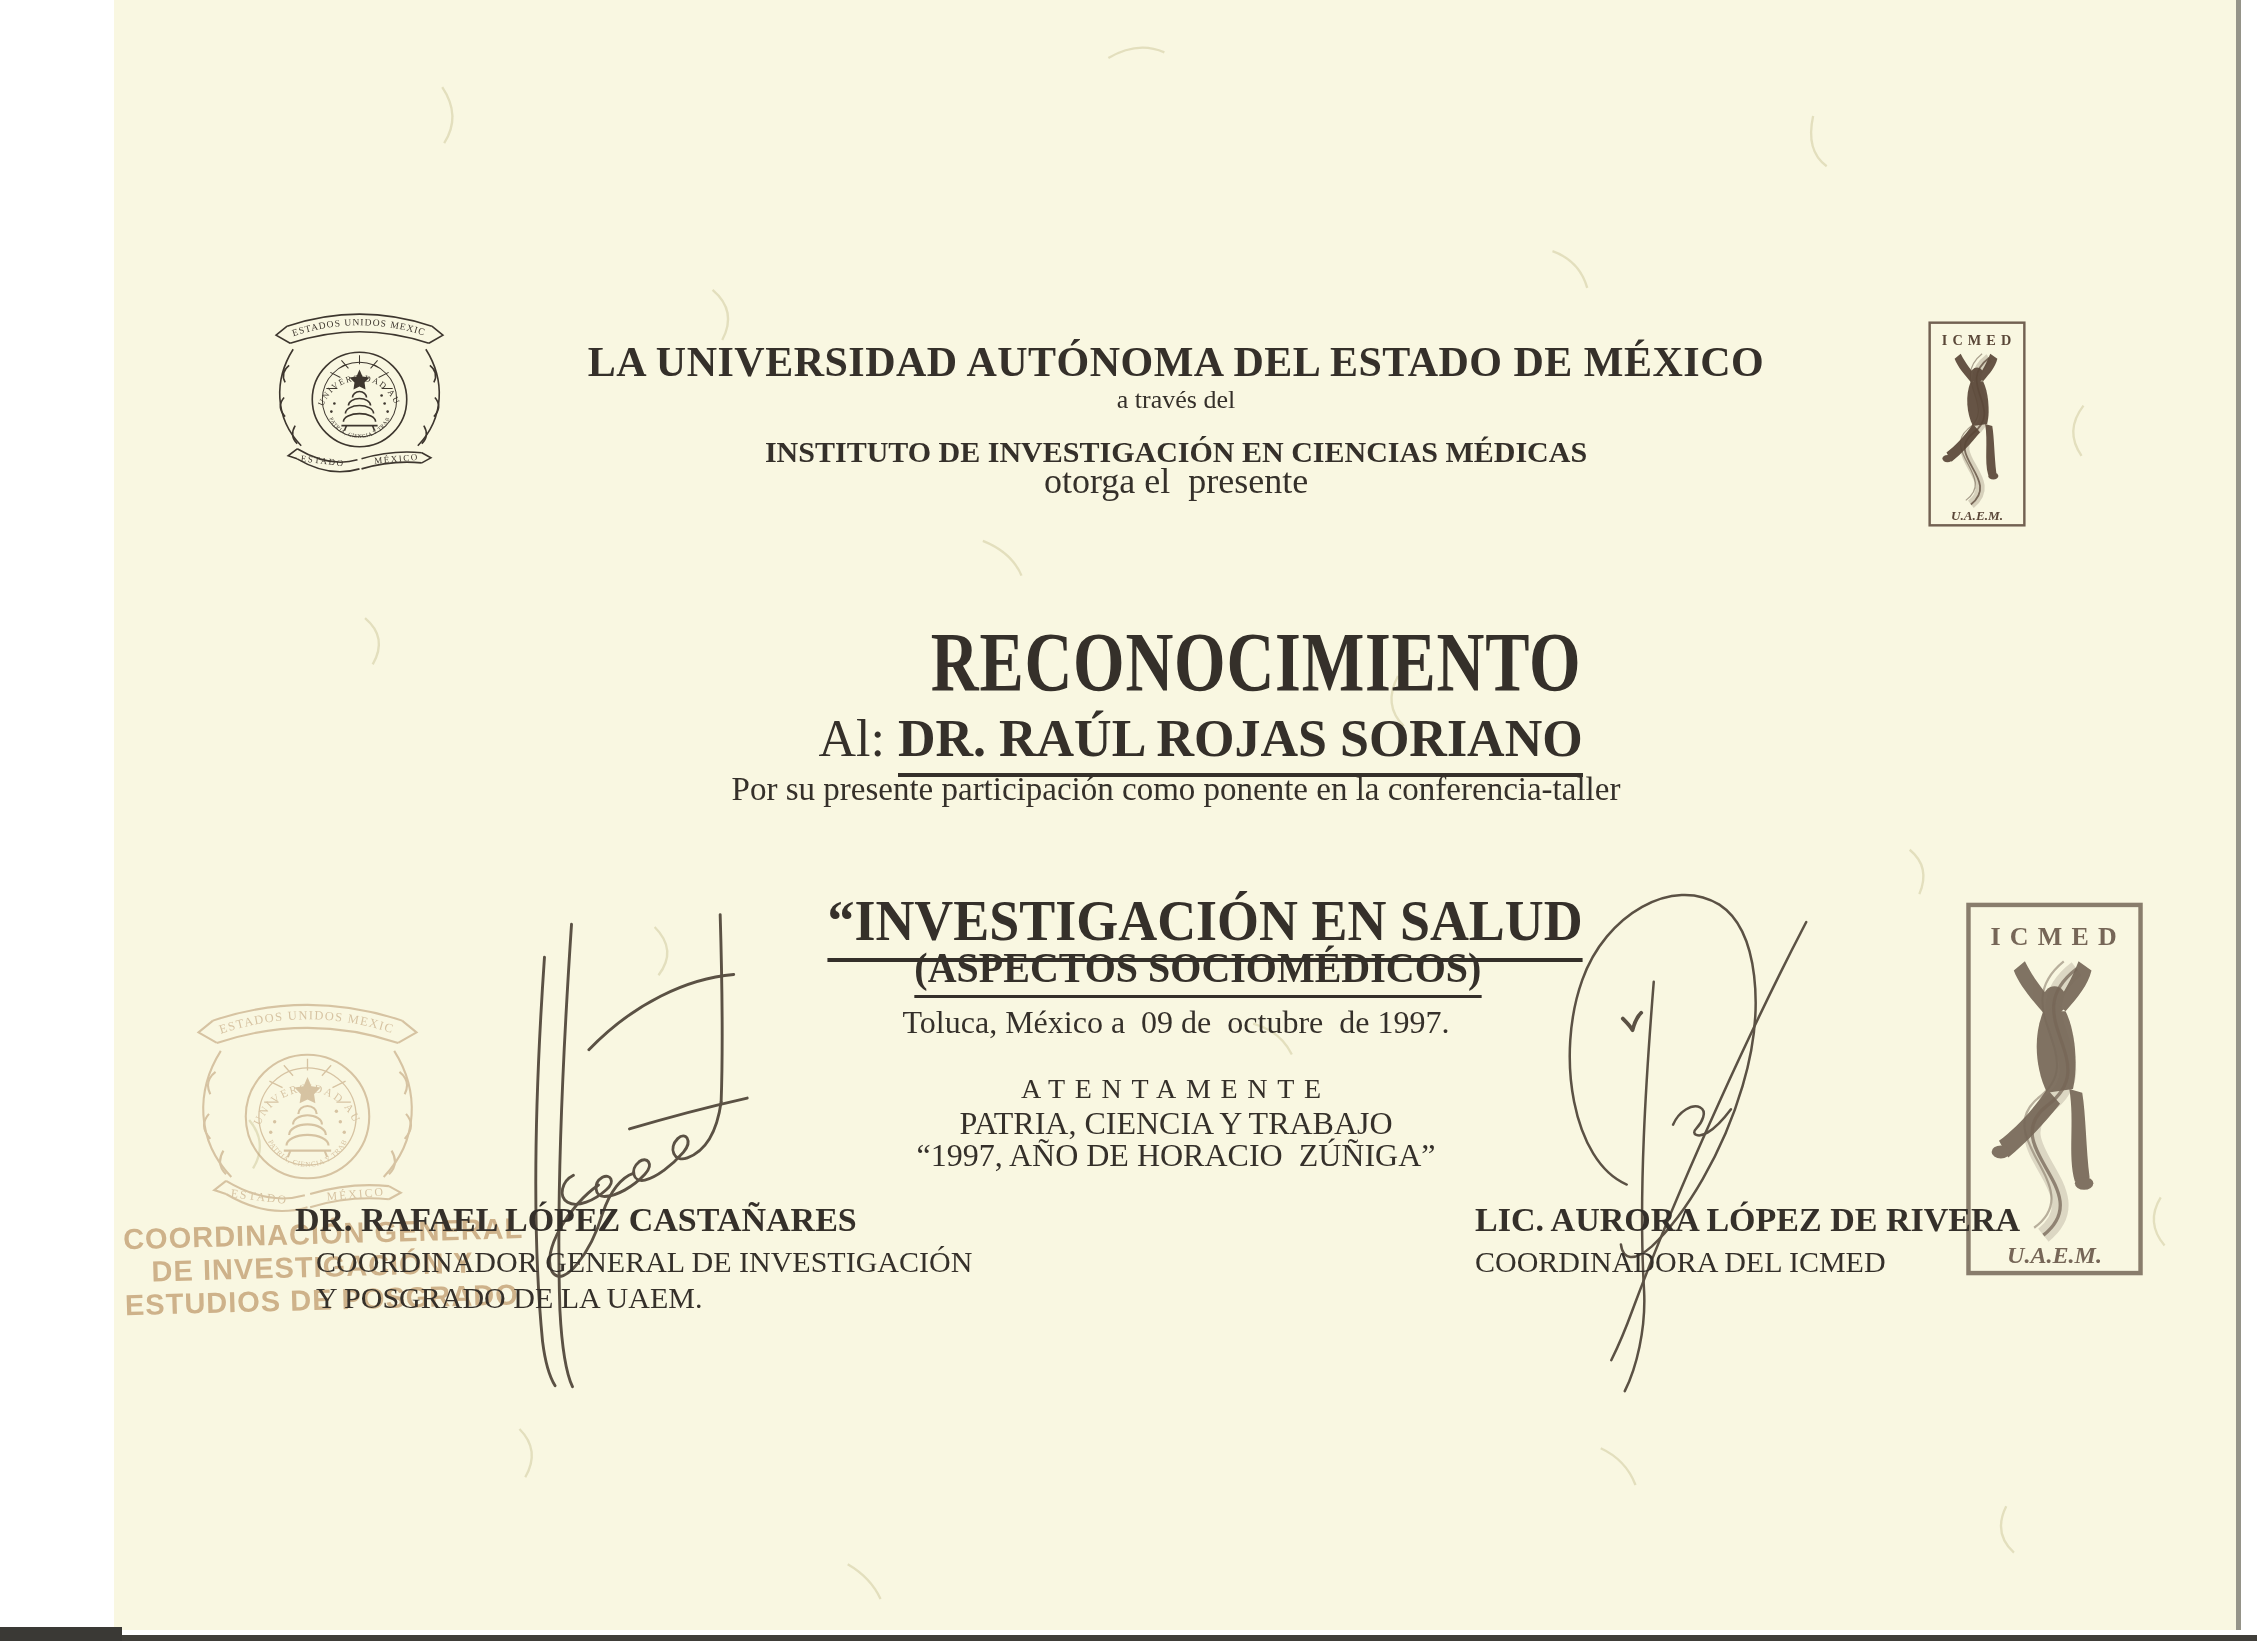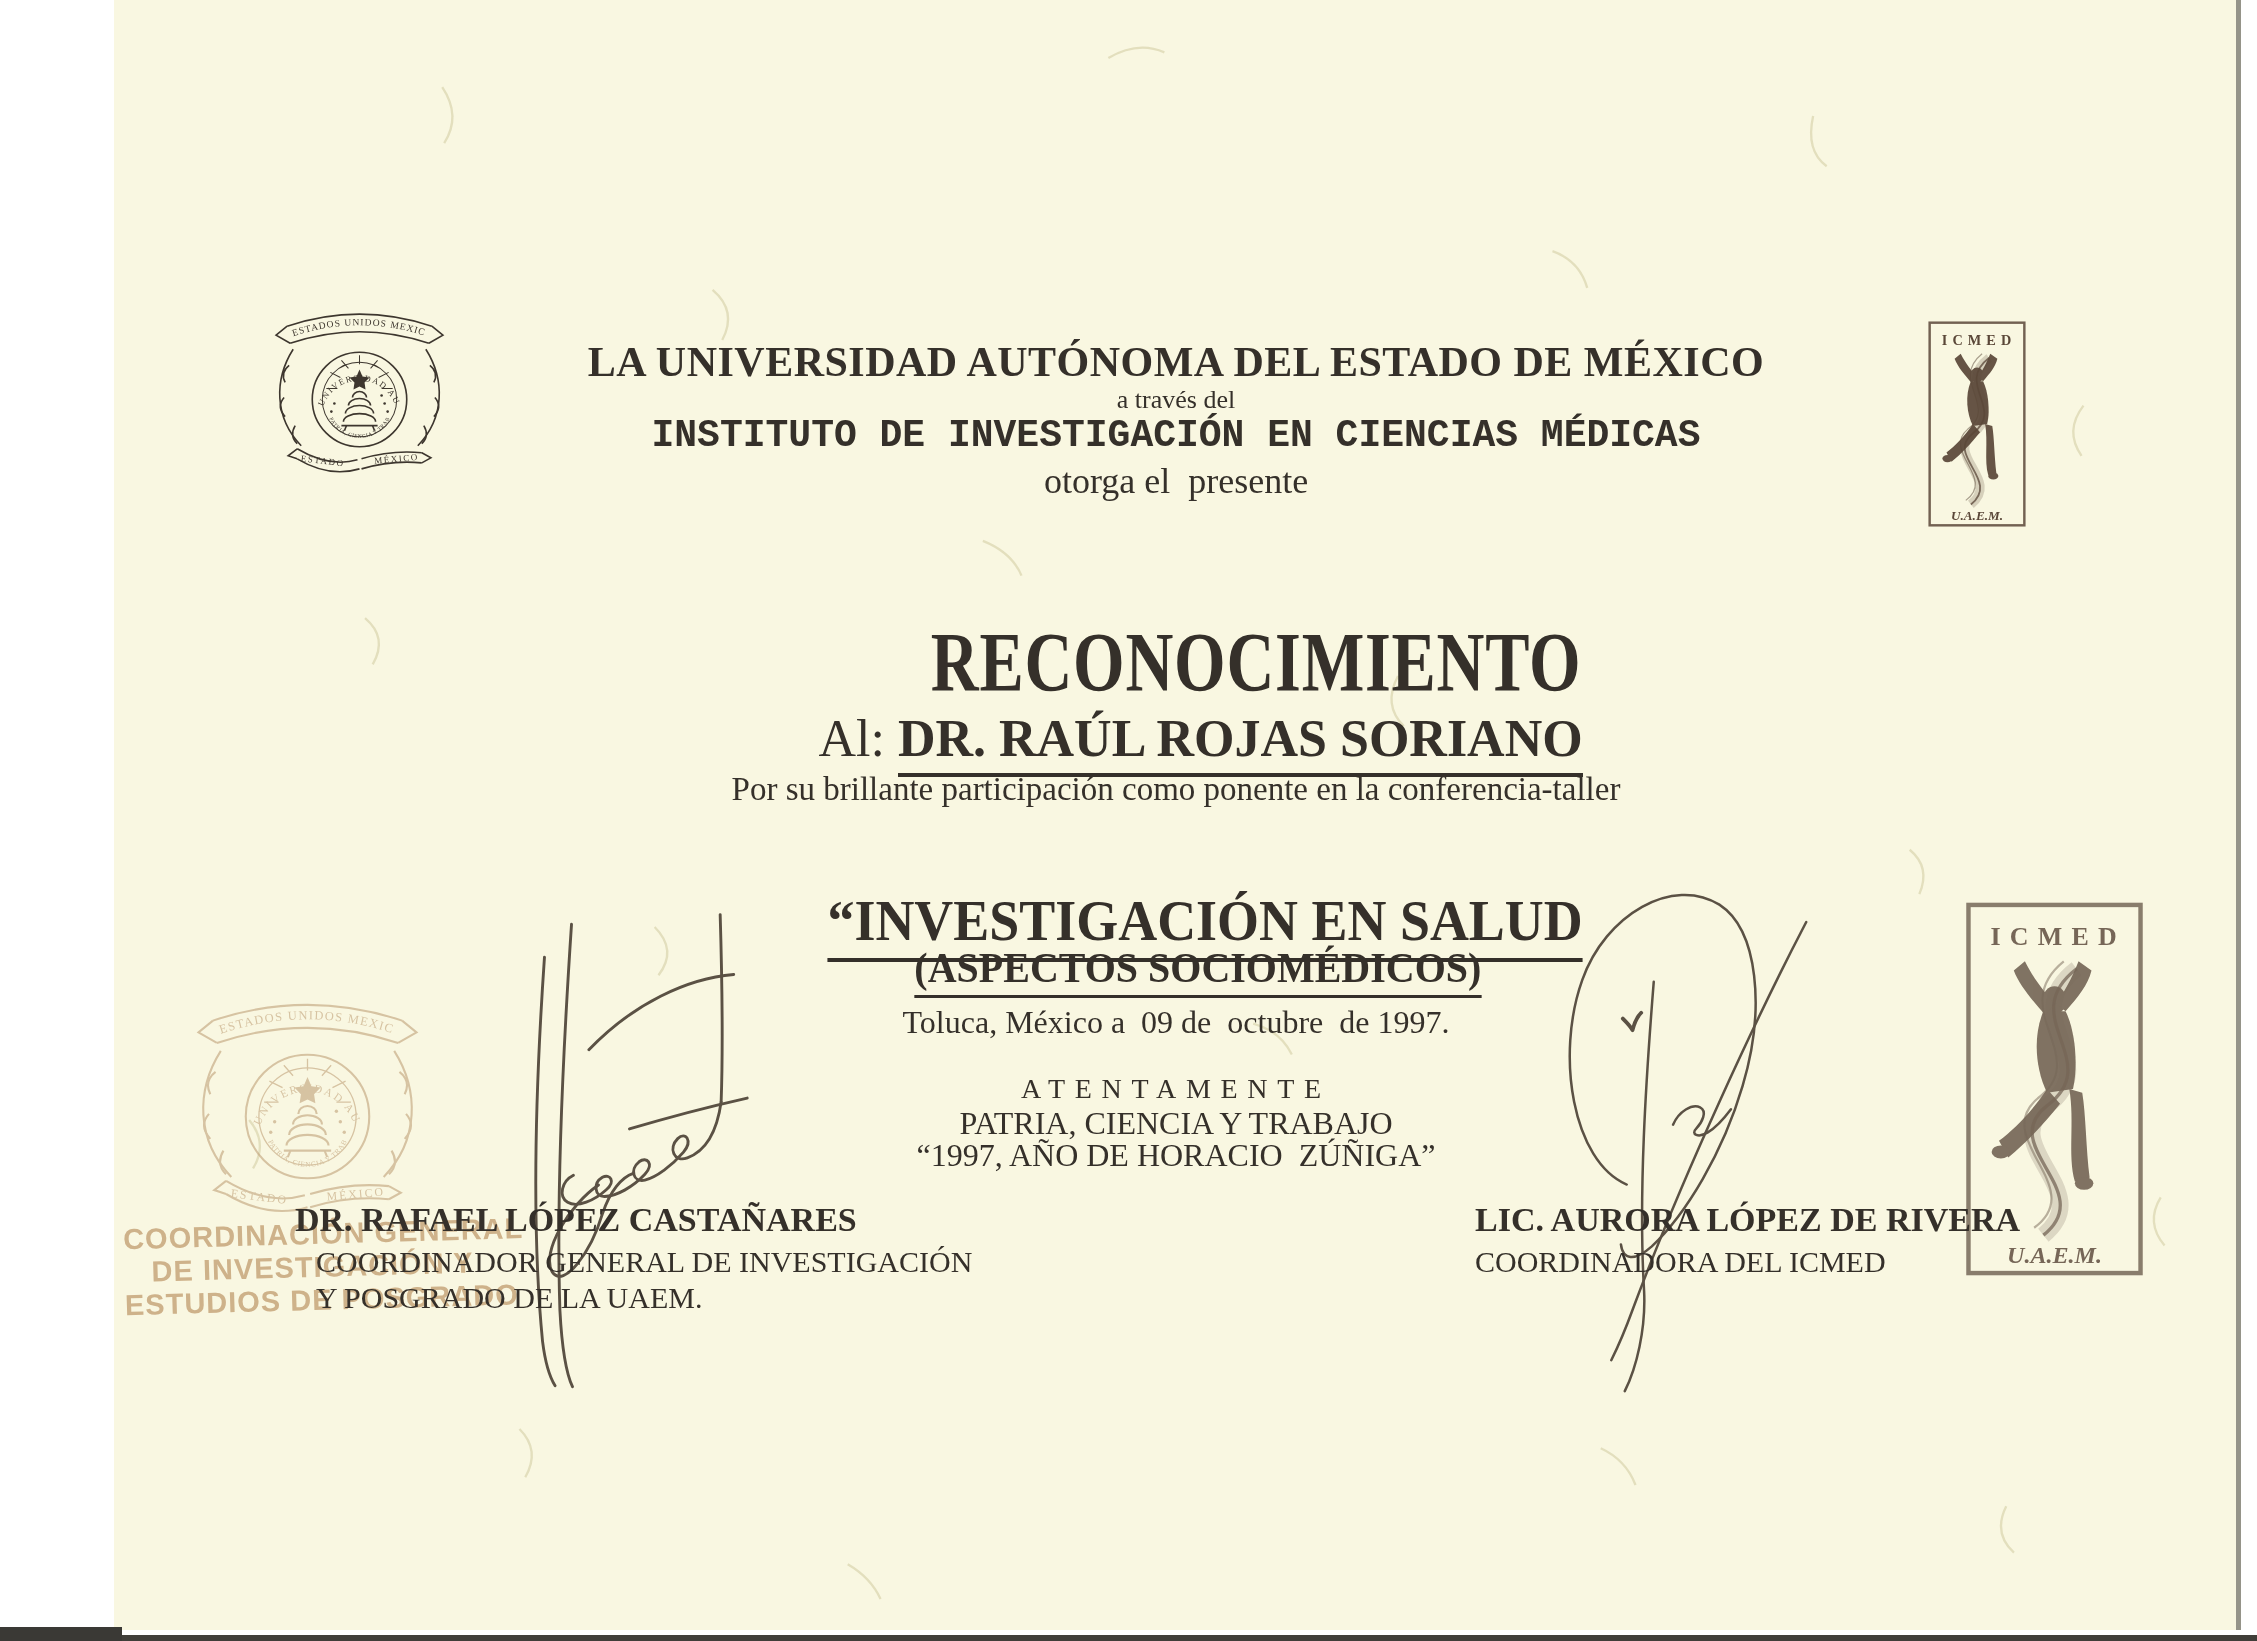--- a/index.html
+++ b/index.html
@@ -165,32 +165,32 @@
   </svg>
 
   <div class="coordstamp">
     <div>COORDINACIÓN GENERAL</div>
     <div>DE INVESTIGACIÓN Y</div>
     <div>ESTUDIOS DE POSGRADO</div>
   </div>
 
   <div class="cline b" style="top:340px;font-size:42px;letter-spacing:0.5px;">LA UNIVERSIDAD AUTÓNOMA DEL ESTADO DE MÉXICO</div>
   <div class="cline" style="top:386px;font-size:26px;">a través del</div>
-  <div class="cline b" style="top:416px;font-size:38px;font-family:Liberation Mono, monospace;">INSTITUTO DE INVESTIGACIÓN EN CIENCIAS MÉDICAS</div>
+  <div class="cline b" style="top:436px;font-size:30px;">INSTITUTO DE INVESTIGACIÓN EN CIENCIAS MÉDICAS</div>
   <div class="cline" style="top:463px;font-size:36px;">otorga el  presente</div>
 
   <div class="cline b title-line" style="top:529px;font-size:85px;margin-left:36px;">
     <span class="title-inner">RECONOCIMIENTO</span>
   </div>
 
   <div class="cline" style="top:657px;font-size:52px;">
     <span>Al: </span><span class="b uline-name">DR. RAÚL ROJAS SORIANO</span>
   </div>
 
-  <div class="cline" style="top:772px;font-size:33px;">Por su brillante participación como ponente en la conferencia-taller</div>
+  <div class="cline" style="top:772px;font-size:33px;">Por su presente participación como ponente en la conferencia-taller</div>
   <div class="cline b" style="top:830px;font-size:58px;">
     <span class="conf-inner"><span class="uline1">“INVESTIGACIÓN EN SALUD</span></span>
   </div>
   <div class="cline b" style="top:900px;font-size:43px;">
     <span class="conf-inner"><span class="uline2">(ASPECTOS SOCIOMÉDICOS)</span></span>
   </div>
 
   <div class="cline" style="top:1006px;font-size:32px;">Toluca, México a  09 de  octubre  de 1997.</div>
   <div class="cline spaced" style="top:1074px;font-size:28px;">ATENTAMENTE</div>
   <div class="cline" style="top:1107px;font-size:32px;">PATRIA, CIENCIA Y TRABAJO</div>

